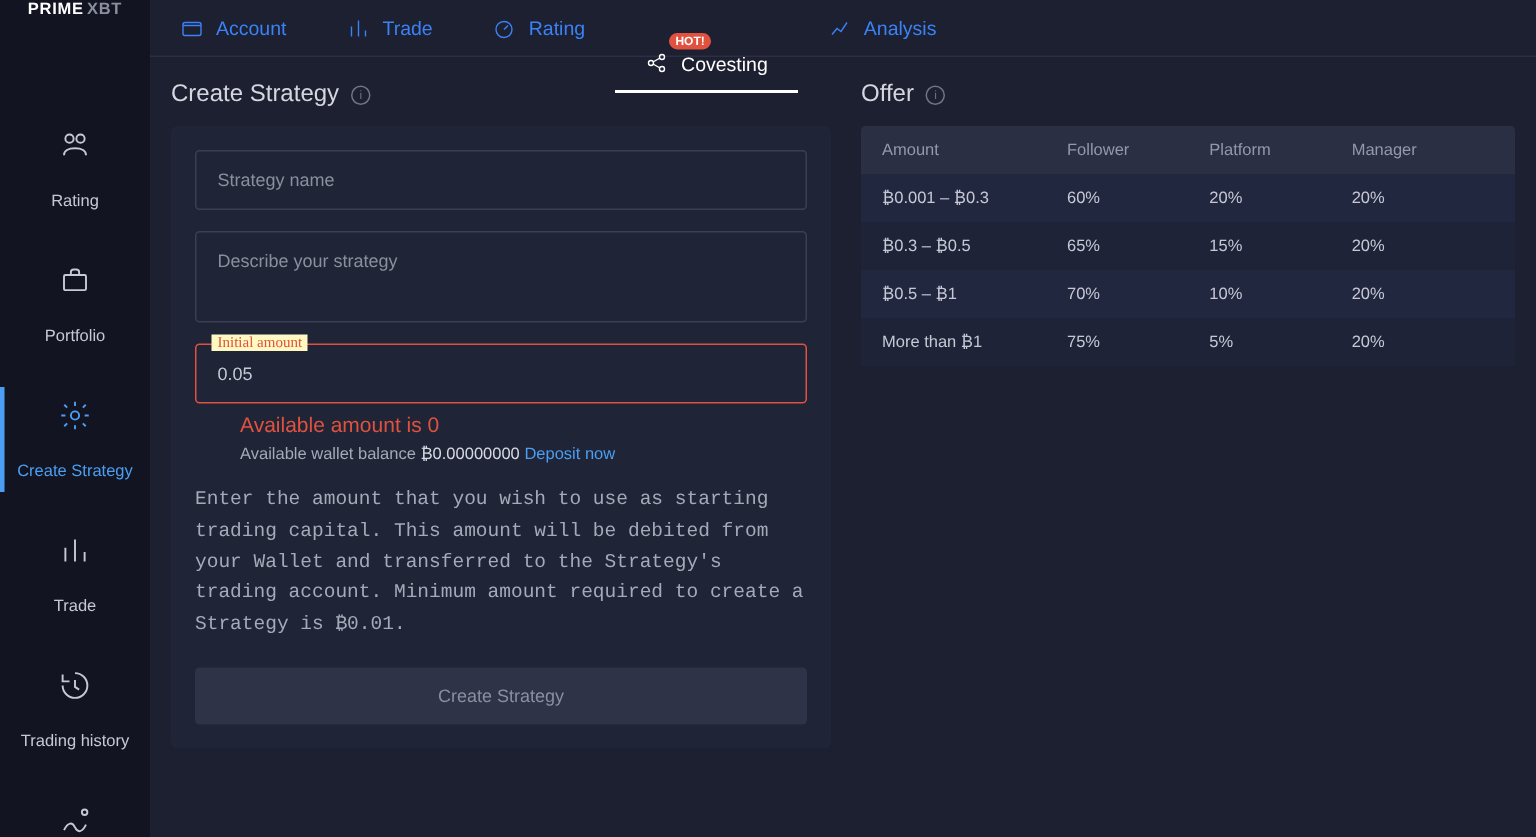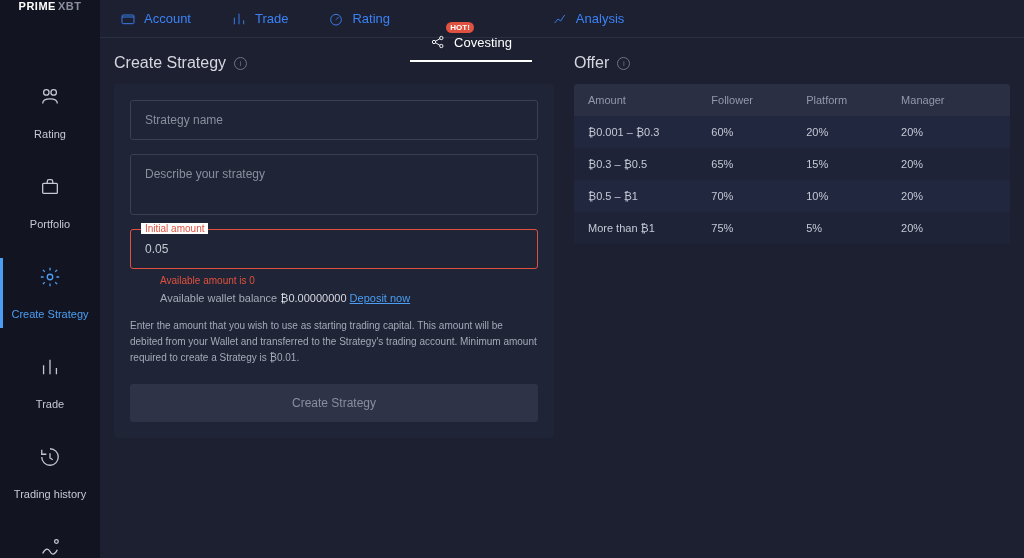--- a/index.html
+++ b/index.html
@@ -153,31 +153,32 @@
     font-family: inherit;
   }
   .field textarea { resize: none; height: 56px; }
   .field input::placeholder, .field textarea::placeholder { color: #8a8f9e; }
 
   .field.error { border-color: #e0523f; }
   .field-label {
     position: absolute;
     top: -7px;
     left: 10px;
-    background: #ffffff;
+    background: #fef9c3;
     padding: 0 4px;
     font-size: 10px;
     color: #e0523f;
-  }
-
-  .helper-error { color: #e0523f; font-size: 10px; margin: -8px 0 6px 30px; }
+    font-family: Liberation Serif, serif;
+  }
+
+  .helper-error { color: #e0523f; font-size: 14px; margin: -8px 0 6px 30px; }
   .helper-balance { font-size: 11px; color: #a5a9b8; margin-bottom: 8px; margin-left:30px;}
   .helper-balance .val { color: #d7d9e2; }
-  .helper-balance .link { color: #4b9ef3; text-decoration: underline; cursor: pointer; }
-  .helper-desc { font-size: 10px; color: #a5a9b8; line-height: 1.6; margin: 14px 0 18px; }
+  .helper-balance .link { color: #4b9ef3; cursor: pointer; }
+  .helper-desc { font-size: 13px; color: #a5a9b8; line-height: 1.6; margin: 14px 0 18px; font-family: Liberation Mono, monospace; }
 
   .big-btn {
     width: 100%;
     padding: 12px;
     border: none;
     border-radius: 3px;
     background: #2e3347;
     color: #8a8f9e;
     font-size: 12px;
     cursor: pointer;

